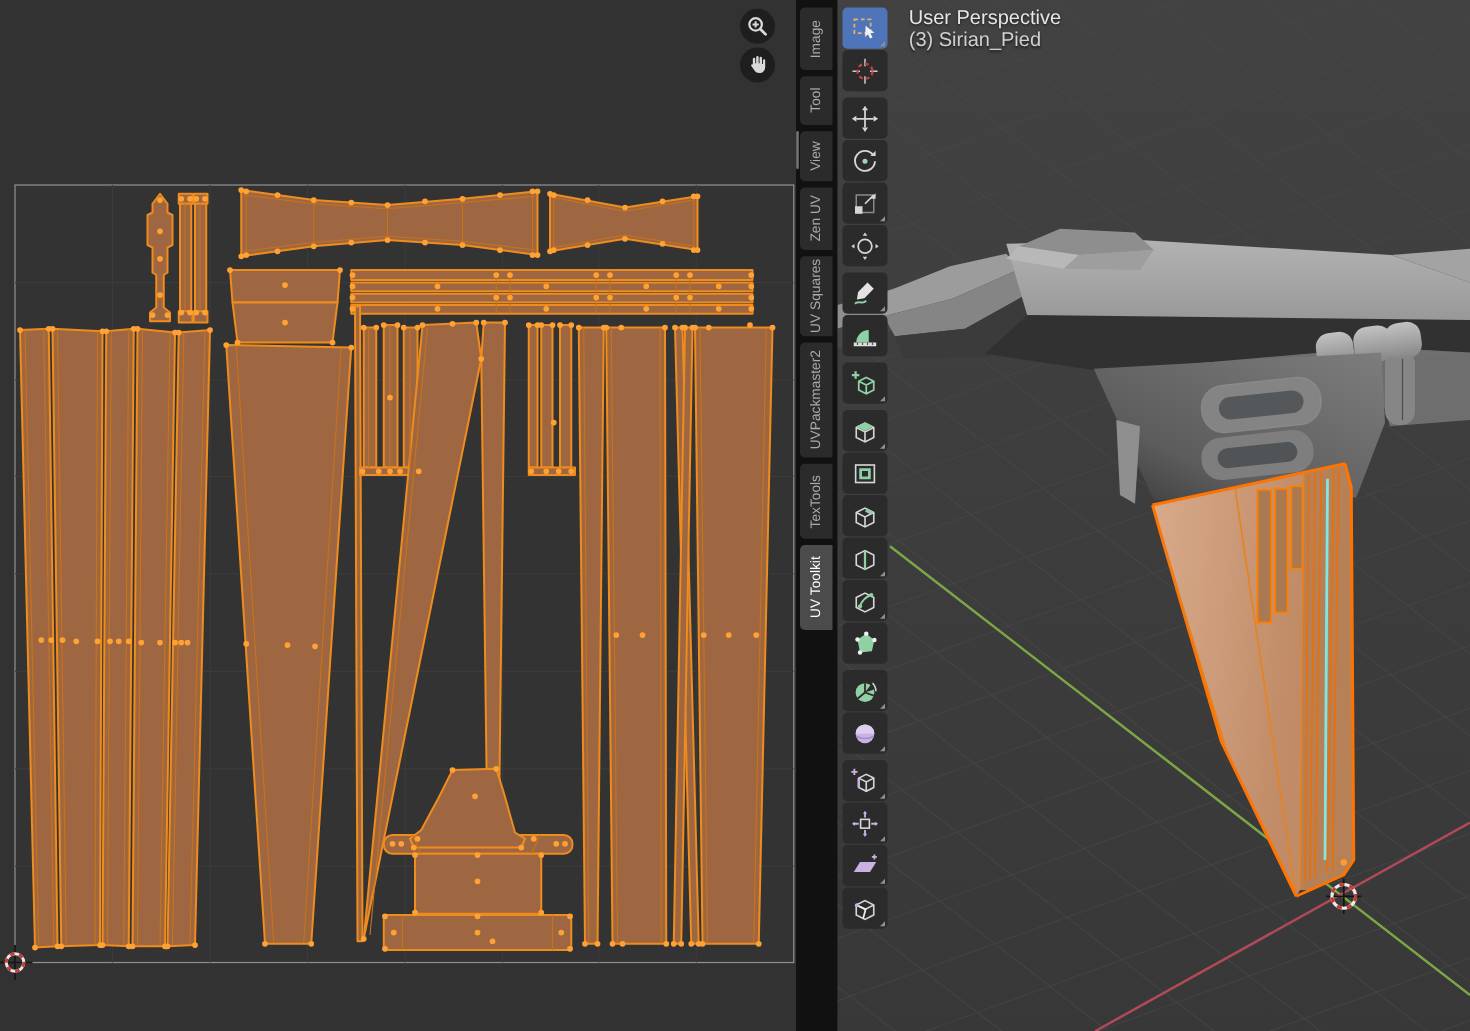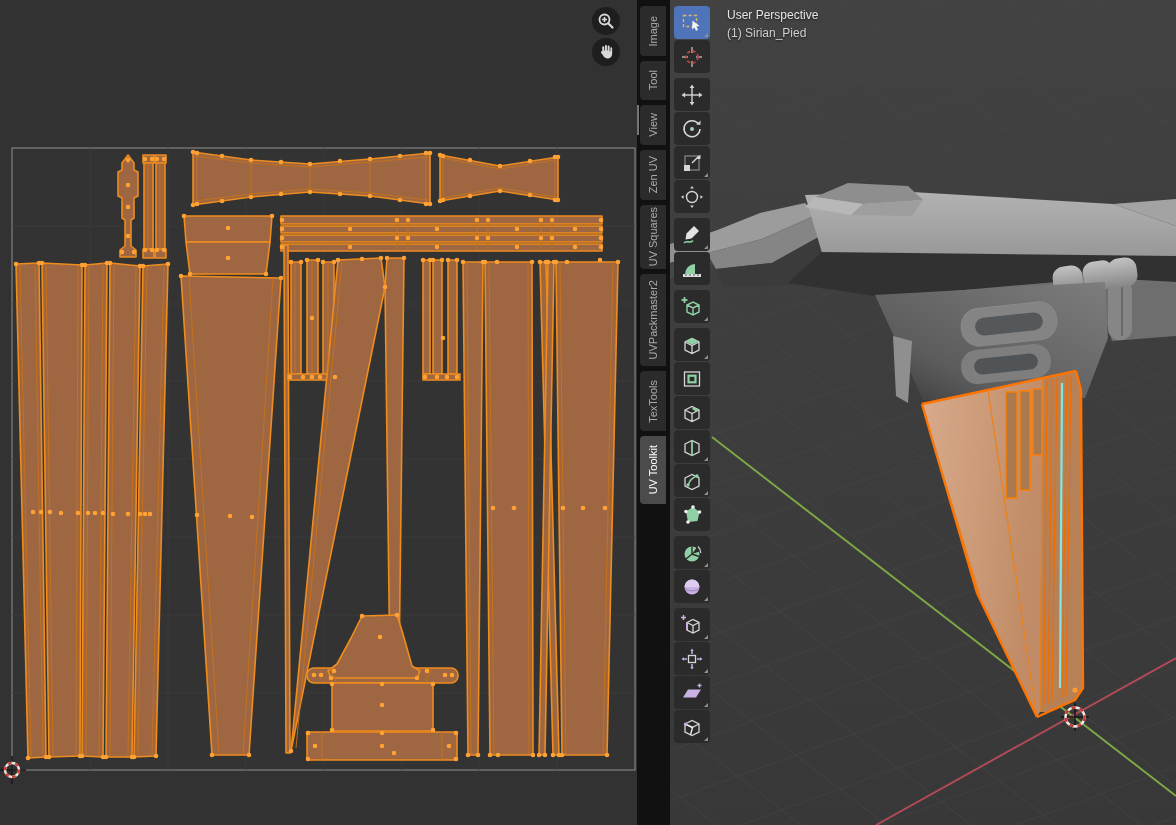--- a/index.html
+++ b/index.html
@@ -18,21 +18,21 @@
     border-radius:4px 0 0 4px; display:flex; align-items:center; justify-content:center;
     font-size:11px; }
   .vtab span { writing-mode:vertical-rl; transform:rotate(180deg); white-space:nowrap; }
   .vtab.active { background:#4b4b4b; color:#fff; }
   #tab-scroll { position:absolute; left:0px; top:105px; width:2px; height:30px; background:#777; }
 
   
   #viewport { position:absolute; left:670px; top:0; width:506px; height:825px;
     background:linear-gradient(#424242,#383838); }
   #vp-header { position:absolute; left:57px; top:6px; z-index:5; pointer-events:none; }
-  #vp-header div { font-size:12px; line-height:18px; color:#e6e6e6;
+  #vp-header div { font-size:16px; line-height:18px; color:#e6e6e6;
     text-shadow:0 1px 2px rgba(0,0,0,.6); }
   #vp-header .l2 { color:#d0d0d0; }
 
   
   #toolbar { position:absolute; left:4px; top:6px; width:38px; z-index:6; }
   .tbtn { position:relative; width:36px; height:33px; margin-bottom:1px; background:#2bbb;
     background:#2b2b2b; border-radius:4px; display:flex; align-items:center;
     justify-content:center; }
   .tbtn.active { background:#4f74b9; }
   .tbtn.gap { margin-top:5px; }
@@ -361,21 +361,21 @@
       <g>
         <line x1="405" y1="703" x2="405" y2="731" stroke="#141414" stroke-width="1.4"></line>
         <line x1="391" y1="717" x2="419" y2="717" stroke="#141414" stroke-width="1.4"></line>
         <circle cx="405" cy="717" r="9.5" fill="none" stroke="#ededed" stroke-width="2.4"></circle>
         <circle cx="405" cy="717" r="9.5" fill="none" stroke="#c4372e" stroke-width="2.4" stroke-dasharray="4.1 4.1"></circle>
       </g>
     </svg>
 
     <div id="vp-header">
       <div class="l1">User Perspective</div>
-      <div class="l2">(1) Sirian_Pied</div>
+      <div class="l2">(3) Sirian_Pied</div>
     </div>
 
     
     <div id="toolbar">
       <div class="tbtn active" title="Select Box">
         <svg viewBox="0 0 24 24">
           <rect x="3.5" y="4.5" width="13" height="11" fill="none" stroke="#e0b469" stroke-width="1.4" stroke-dasharray="3 2.2"></rect>
           <path d="M12.5 9.5l7 5.6-3.1.4 1.6 3.4-2 .9-1.6-3.4-2.3 2.2z" fill="#f2f2f2"></path>
         </svg>
           <i class="opt"></i>

